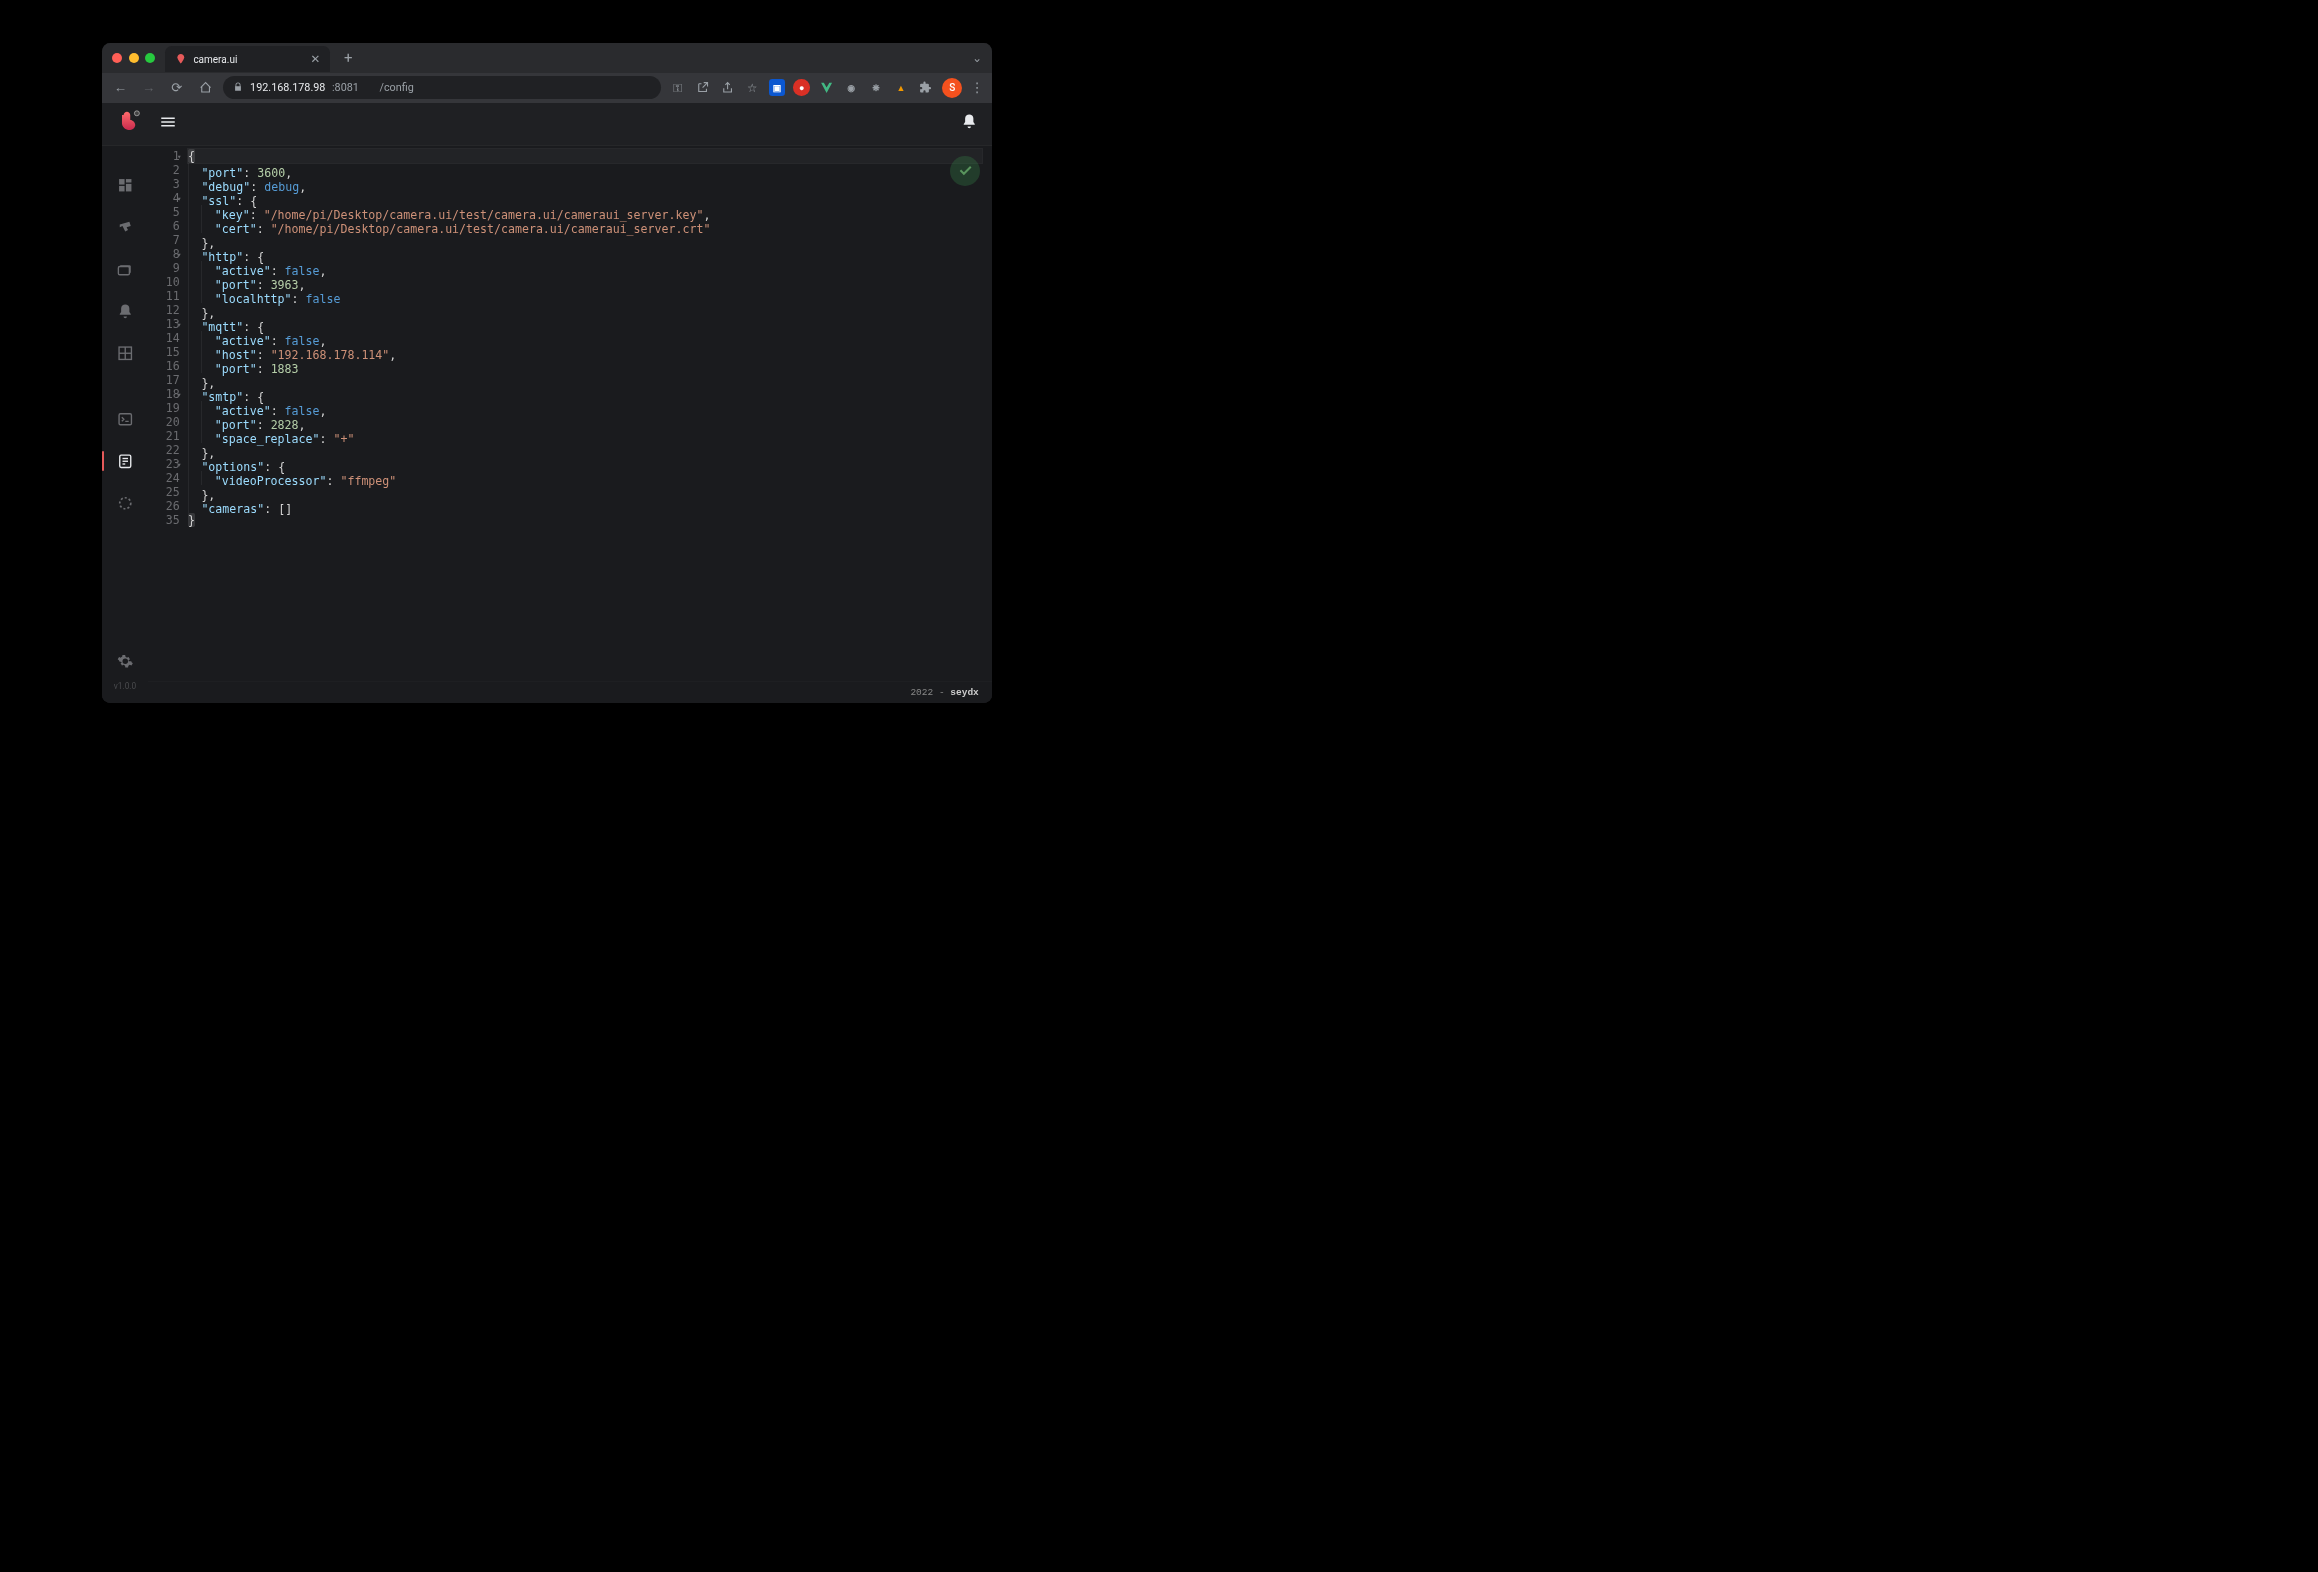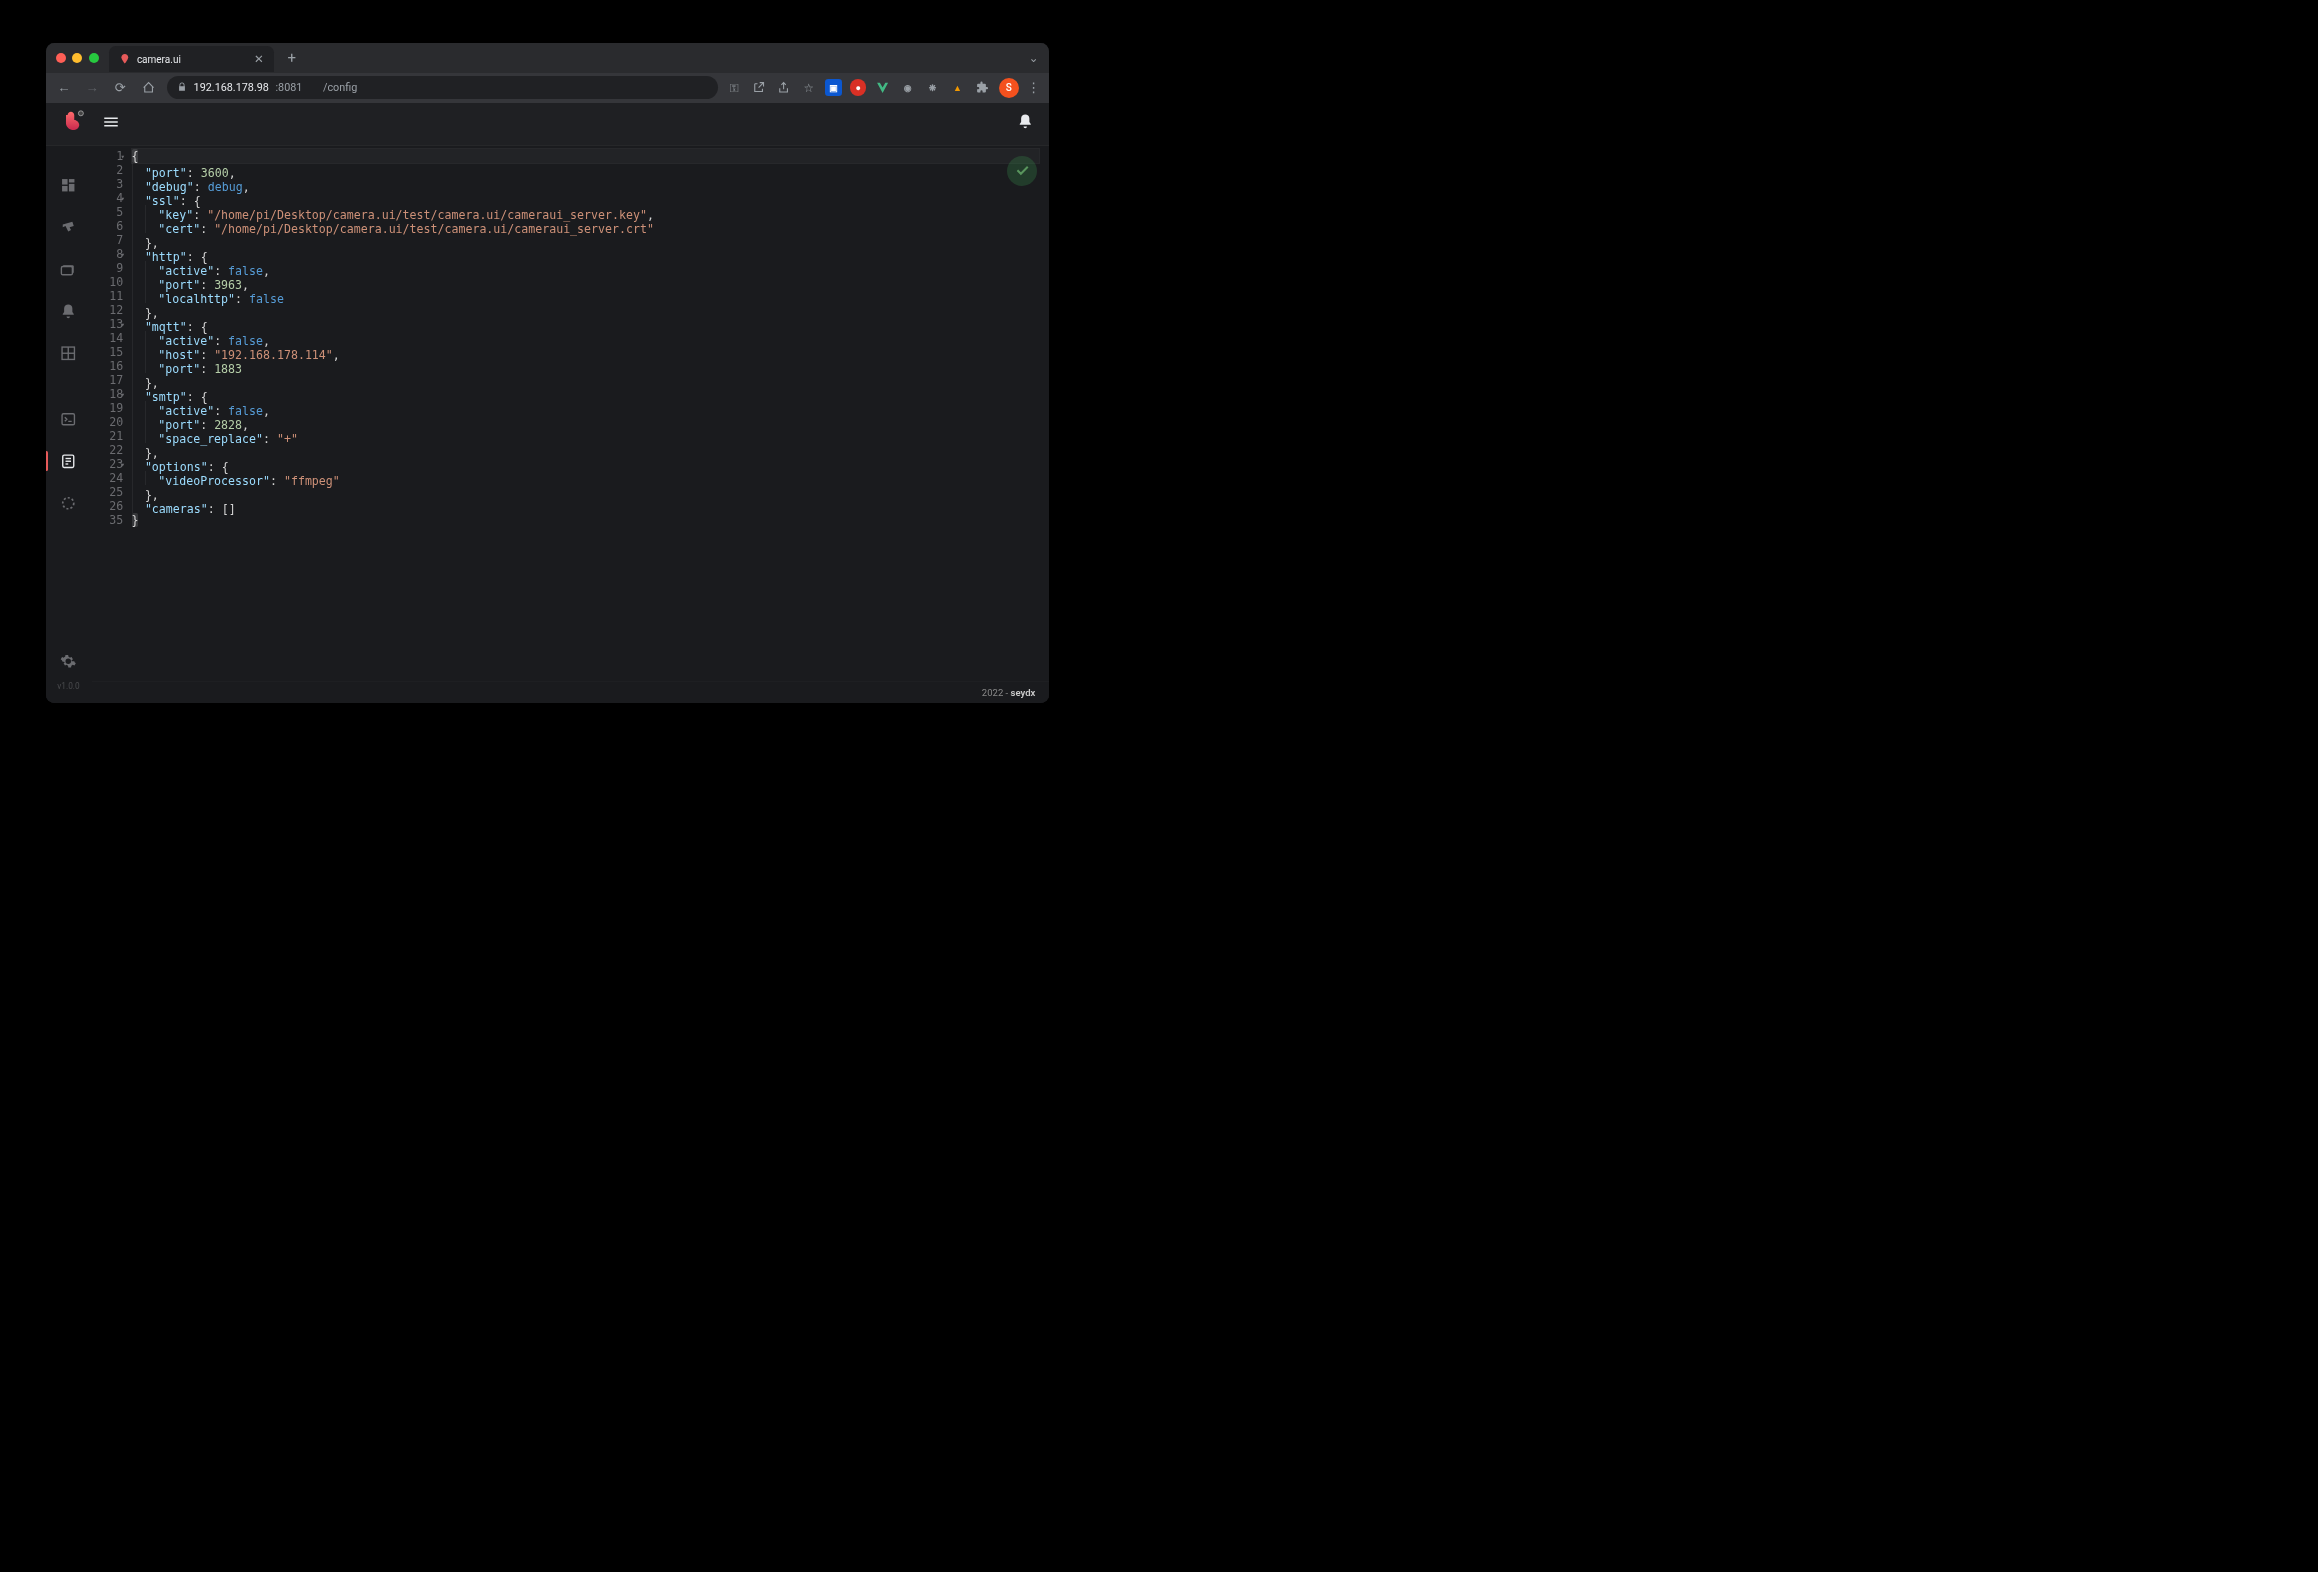--- a/index.html
+++ b/index.html
@@ -6,21 +6,21 @@
 body {
   background: #000;
   font-family: -apple-system, BlinkMacSystemFont, "Segoe UI", Roboto, sans-serif;
   width: 1094px;
   height: 745px;
   display: flex;
   align-items: center;
   justify-content: center;
 }
 .window {
-  width: 1003px;
+  width: 890px;
   height: 660px;
   background: #202124;
   border-radius: 8.3px;
   overflow: hidden;
   display: flex;
   flex-direction: column;
   box-shadow: 0 8.3px 33px rgba(0,0,0,0.5);
 }
 .titlebar {
   height: 30px;
@@ -201,20 +201,21 @@
 .footer {
   height: 21.5px;
   background: #1a1b1e;
   display: flex;
   align-items: center;
   justify-content: flex-end;
   padding: 0 13.2px;
   color: #888;
   font-size: 9.5px;
   border-top: 0.8px solid rgba(255,255,255,0.02);
+  font-family: Liberation Mono, monospace;
 }
 .footer b { color: #ccc; font-weight: 600; }
 </style>
 </head>
 <body>
 
 <div class="window">
 
   <div class="titlebar">
     <div class="traffic-lights">

